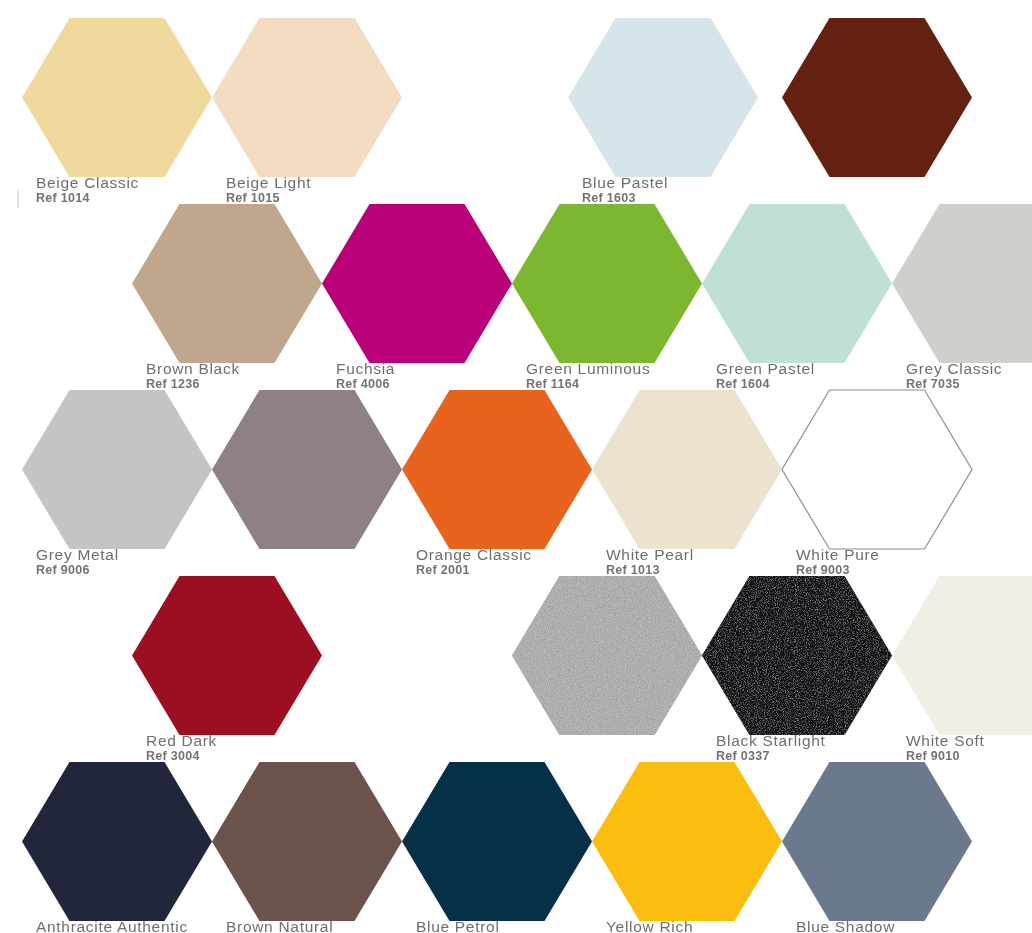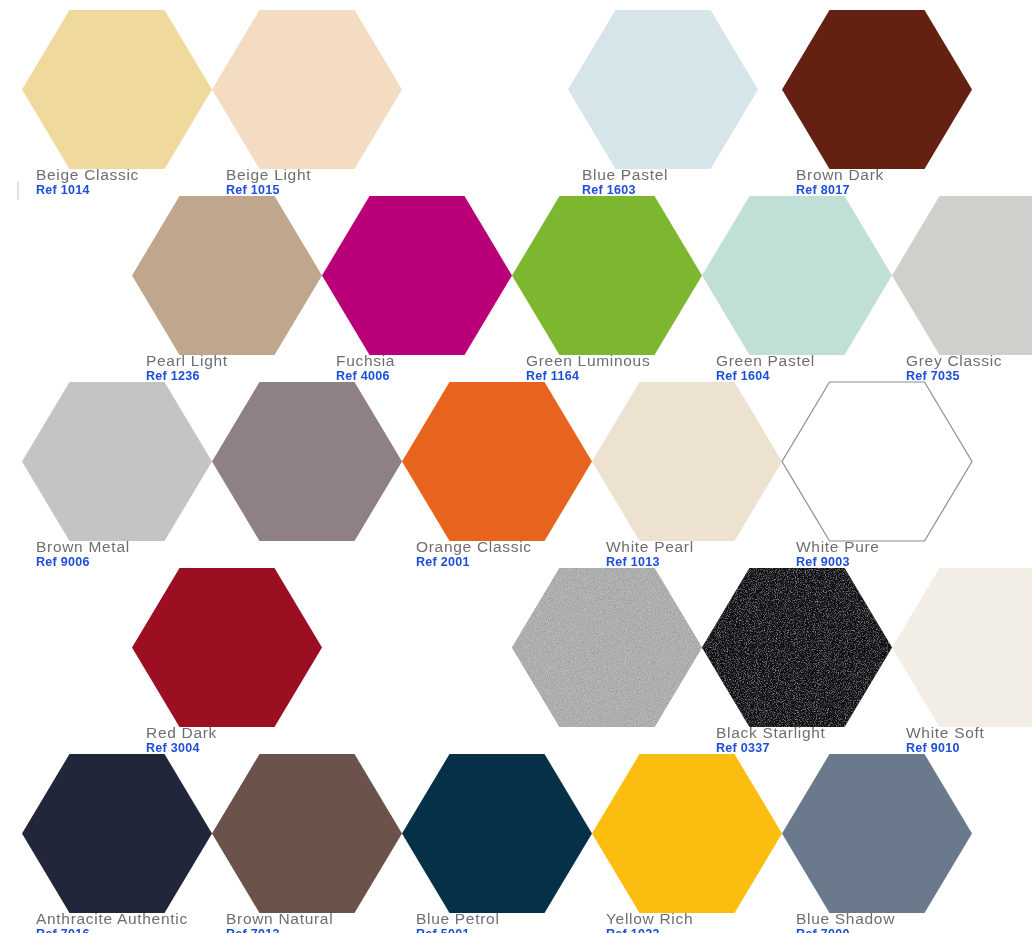--- a/index.html
+++ b/index.html
@@ -14,20 +14,21 @@
     overflow: hidden;
     font-family: "Liberation Sans", sans-serif;
     position: relative;
   }
 
   #sheet {
     position: relative;
     width: 1032px;
     height: 678px;
     background: #ffffff;
+    margin-top: 8px;
   }
 
   
   .swatch {
     position: absolute;
     top: 0;
     width: 190px;
     height: 190px;
   }
 
@@ -58,21 +59,21 @@
     line-height: 17px;
     letter-spacing: 0.7px;
     color: #6e6e70;
     font-weight: 400;
   }
   .swatch-ref {
     display: block;
     font-size: 12.5px;
     line-height: 15px;
     letter-spacing: 0.3px;
-    color: #1d4ed8;
+    color: #737373;
     font-weight: bold;
   }
 
   
   .edge-tick {
     position: absolute;
     left: 17px;
     top: 182px;
     width: 2px;
     height: 18px;
@@ -117,33 +118,29 @@
         <span class="swatch-name">Blue Pastel</span>
         <span class="swatch-ref">Ref 1603</span>
       </div>
     </div>
     <div class="swatch" style="left: 782px; top: 8px;">
       <div class="hex-wrap">
         <svg viewBox="0 0 190 163" preserveAspectRatio="none">
           <polygon points="47.5,2 142.5,2 190,81.5 142.5,161 47.5,161 0,81.5" fill="#642010" stroke="none" stroke-width="0"></polygon>
         </svg>
       </div>
-      <div class="swatch-label">
-        <span class="swatch-name">Brown Dark</span>
-        <span class="swatch-ref">Ref 8017</span>
-      </div>
     </div>
     <div class="swatch" style="left: 132px; top: 194px;">
       <div class="hex-wrap">
         <svg viewBox="0 0 190 163" preserveAspectRatio="none">
           <polygon points="47.5,2 142.5,2 190,81.5 142.5,161 47.5,161 0,81.5" fill="#C0A68D" stroke="none" stroke-width="0"></polygon>
         </svg>
       </div>
       <div class="swatch-label">
-        <span class="swatch-name">Pearl Light</span>
+        <span class="swatch-name">Brown Black</span>
         <span class="swatch-ref">Ref 1236</span>
       </div>
     </div>
     <div class="swatch" style="left: 322px; top: 194px;">
       <div class="hex-wrap">
         <svg viewBox="0 0 190 163" preserveAspectRatio="none">
           <polygon points="47.5,2 142.5,2 190,81.5 142.5,161 47.5,161 0,81.5" fill="#BA0078" stroke="none" stroke-width="0"></polygon>
         </svg>
       </div>
       <div class="swatch-label">
@@ -184,21 +181,21 @@
         <span class="swatch-ref">Ref 7035</span>
       </div>
     </div>
     <div class="swatch" style="left: 22px; top: 380px;">
       <div class="hex-wrap">
         <svg viewBox="0 0 190 163" preserveAspectRatio="none">
           <polygon points="47.5,2 142.5,2 190,81.5 142.5,161 47.5,161 0,81.5" fill="#C3C4C4" stroke="none" stroke-width="0"></polygon>
         </svg>
       </div>
       <div class="swatch-label">
-        <span class="swatch-name">Brown Metal</span>
+        <span class="swatch-name">Grey Metal</span>
         <span class="swatch-ref">Ref 9006</span>
       </div>
     </div>
     <div class="swatch" style="left: 212px; top: 380px;">
       <div class="hex-wrap">
         <svg viewBox="0 0 190 163" preserveAspectRatio="none">
           <polygon points="47.5,2 142.5,2 190,81.5 142.5,161 47.5,161 0,81.5" fill="#8E8084" stroke="none" stroke-width="0"></polygon>
         </svg>
       </div>
     </div>

